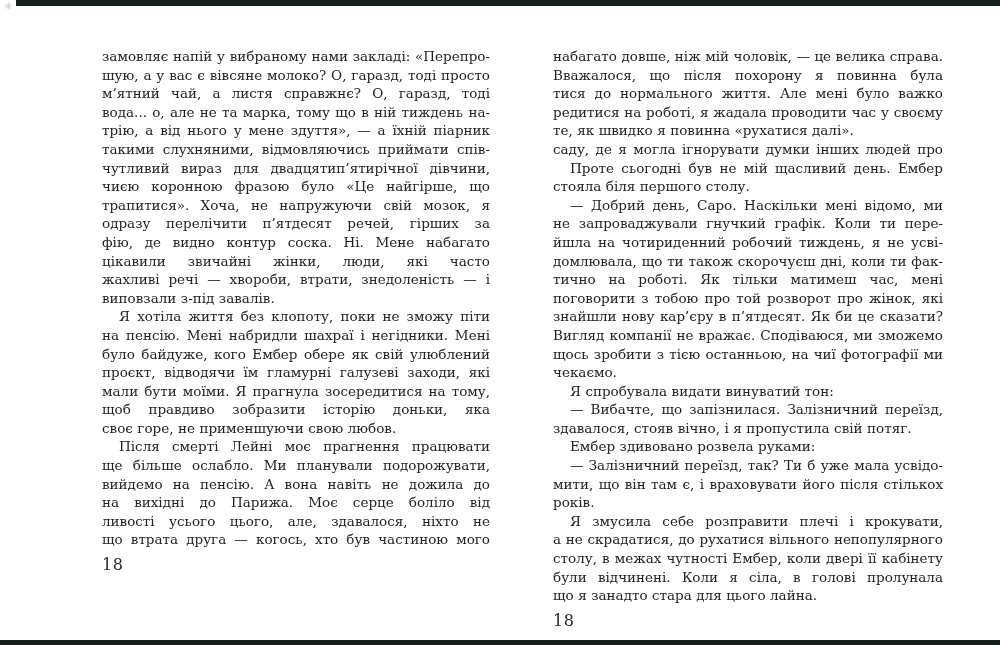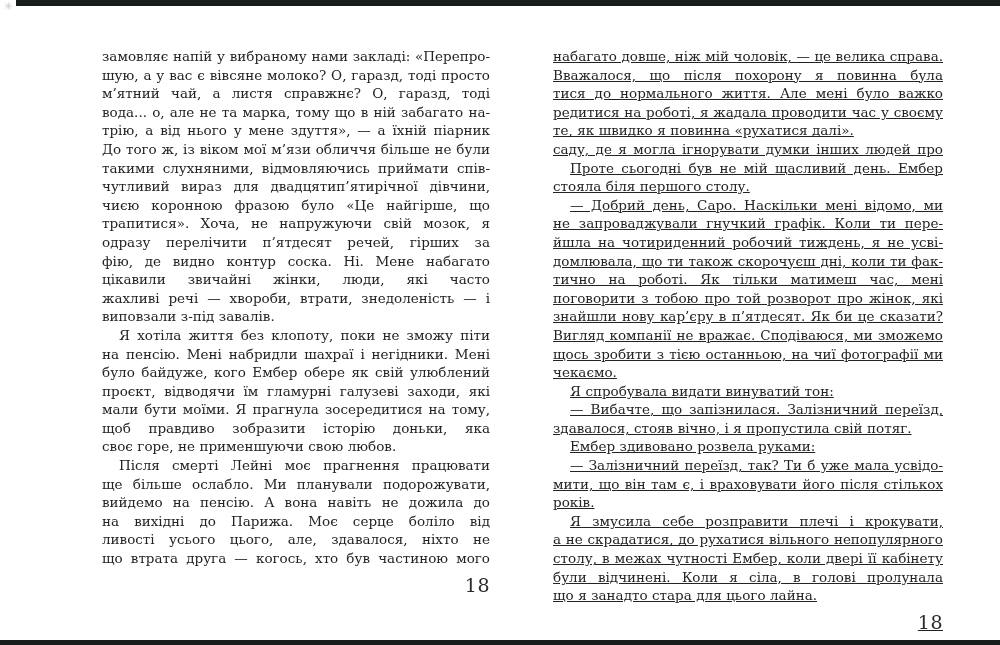--- a/index.html
+++ b/index.html
@@ -35,58 +35,57 @@
     text-align: center;
     z-index: 3;
     font-family: "DejaVu Sans", "Liberation Sans", sans-serif;
   }
   .page {
     position: absolute;
     top: 47px;
     color: #232323;
   }
   .page.left  { left: 58px;  width: 388px; margin-left: 44px; }
-  .page.right { left: 553px; width: 390px; text-decoration: underline; }
+  .page.right { left: 553px; width: 390px; }
   .line {
     font-size: 13.5px;
     line-height: 18.6px;
     height: 18.6px;
     text-align: justify;
     text-align-last: justify;
     overflow: hidden;
     white-space: nowrap;
     word-spacing: 0.2px;
   }
   
   .line { white-space: normal; }
   .line.end { text-align-last: left; }
   .line.ind { text-indent: 17px; }
   .pagenum {
     margin-top: 6px;
-    text-align: right;
-    font-size: 19px;
+    text-align: left;
+    font-size: 16px;
     letter-spacing: 0.5px;
     color: #2b2b2b;
   }
 </style>
 </head>
 <body>
 
 <div class="bar top"></div>
 <div class="bar bottom"></div>
 <div class="corner">✳</div>
 
 <div class="page left">
   <div>
       <div class="line">замовляє напій у вибраному нами закладі: «Перепро-</div>
       <div class="line">шую, а у вас є вівсяне молоко? О, гаразд, тоді просто</div>
       <div class="line">м’ятний чай, а листя справжнє? О, гаразд, тоді просто</div>
-      <div class="line">вода... о, але не та марка, тому що в ній забагато на-</div>
+      <div class="line">вода... о, але не та марка, тому що в ній тиждень на-</div>
       <div class="line">трію, а від нього у мене здуття», — а їхній піарник на-</div>
-      <div class="line">До того ж, із віком мої м’язи обличчя більше не були</div>
       <div class="line">такими слухняними, відмовляючись приймати спів-</div>
       <div class="line">чутливий вираз для двадцятип’ятирічної дівчини,</div>
       <div class="line">чиєю коронною фразою було «Це найгірше, що могло</div>
       <div class="line">трапитися». Хоча, не напружуючи свій мозок, я могла б</div>
       <div class="line">одразу перелічити п’ятдесят речей, гірших за фотогра-</div>
       <div class="line">фію, де видно контур соска. Ні. Мене набагато більше</div>
       <div class="line">цікавили звичайні жінки, люди, які часто переживали</div>
       <div class="line">жахливі речі — хвороби, втрати, знедоленість — і самі</div>
       <div class="line end">виповзали з-під завалів.</div>
       <div class="line ind">Я хотіла життя без клопоту, поки не зможу піти</div>

